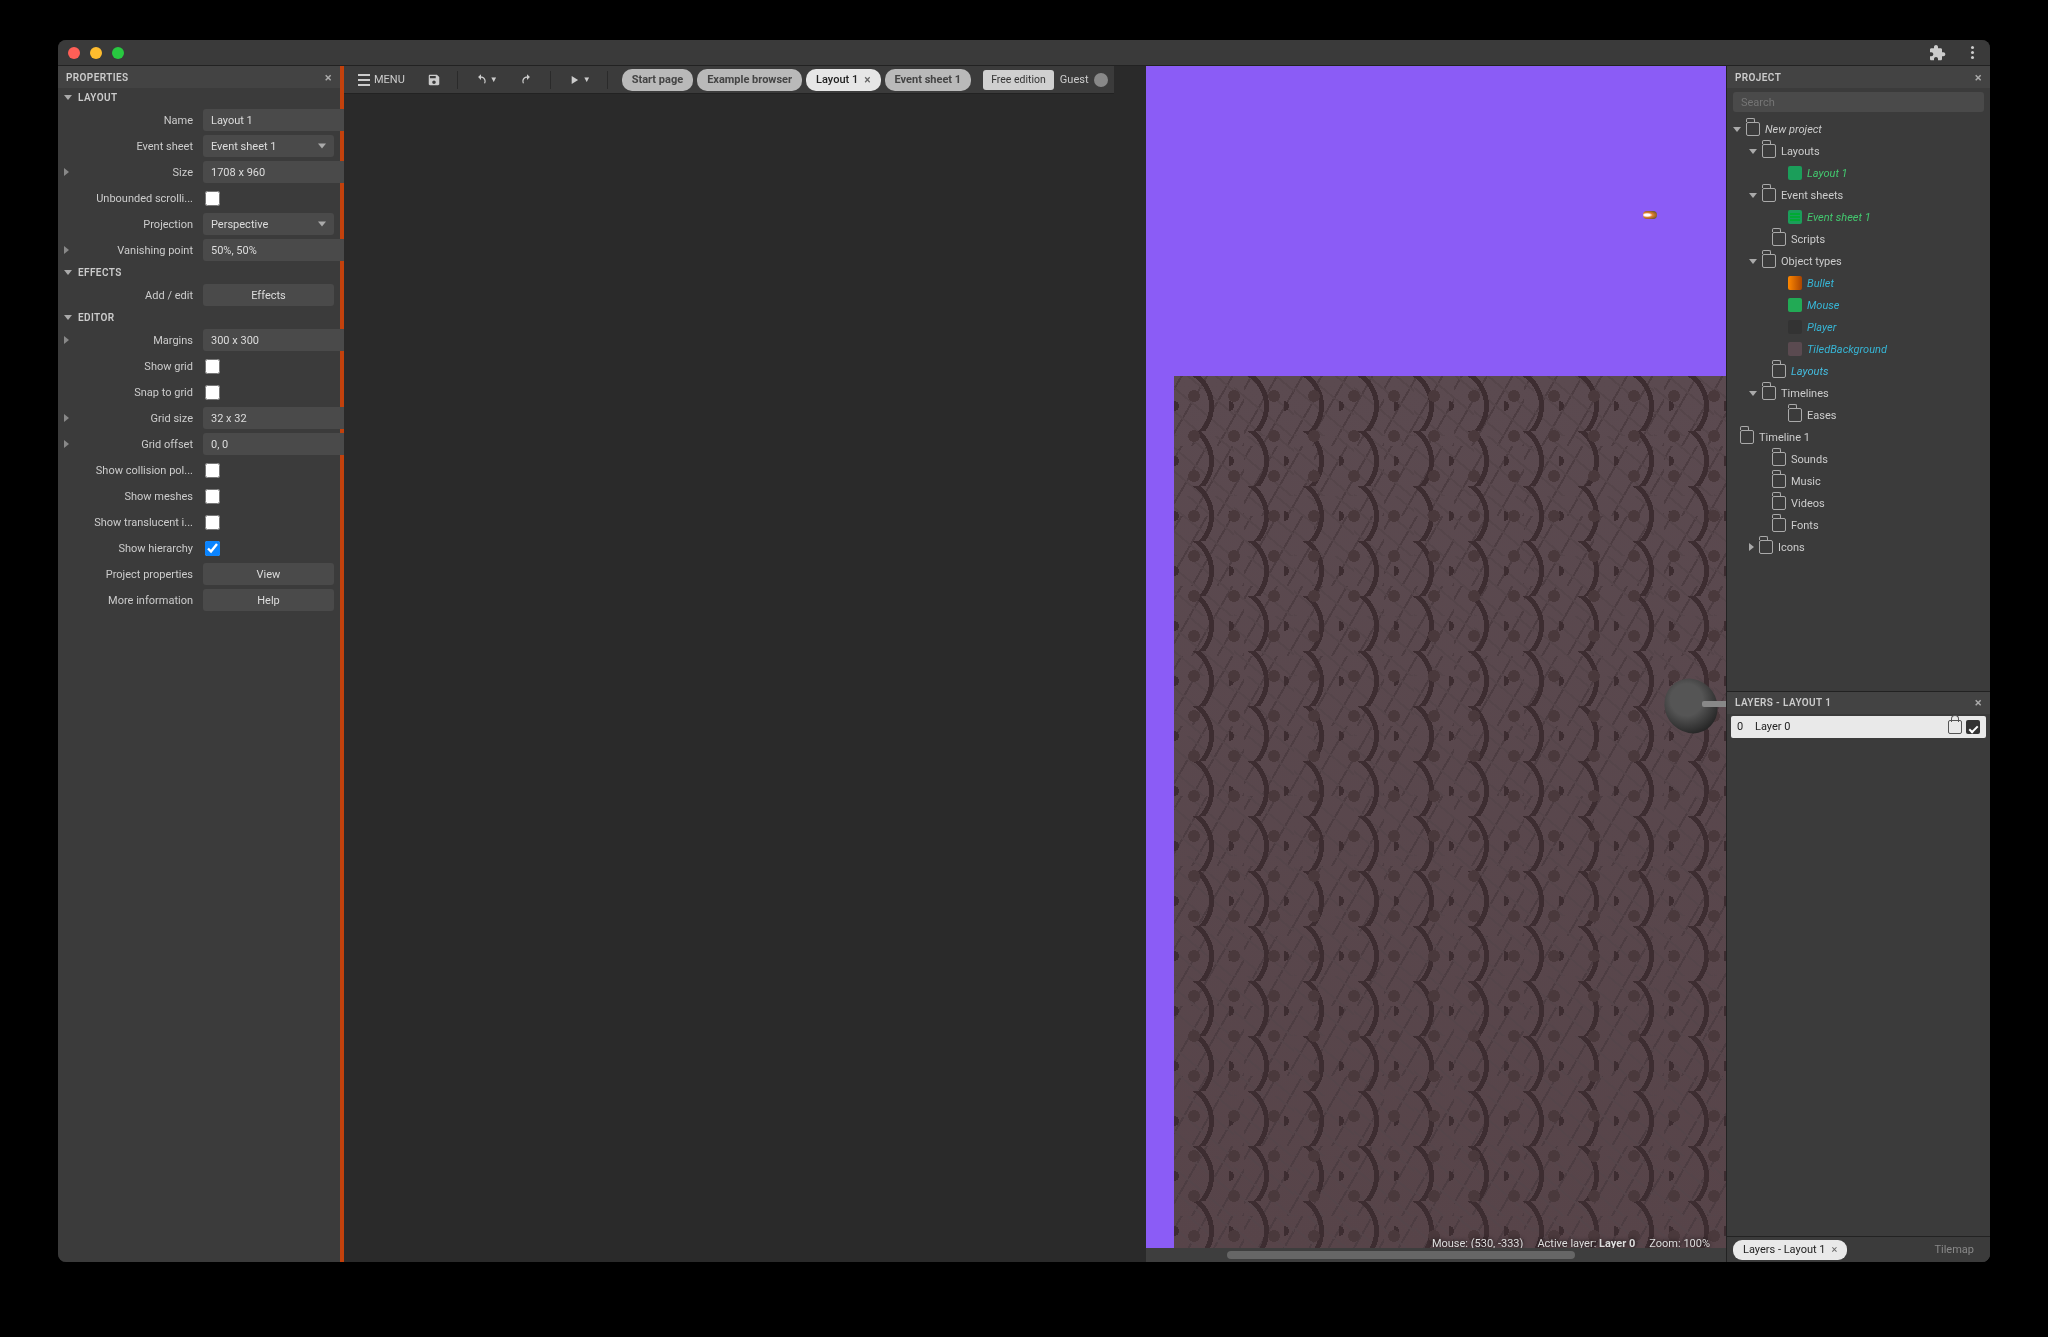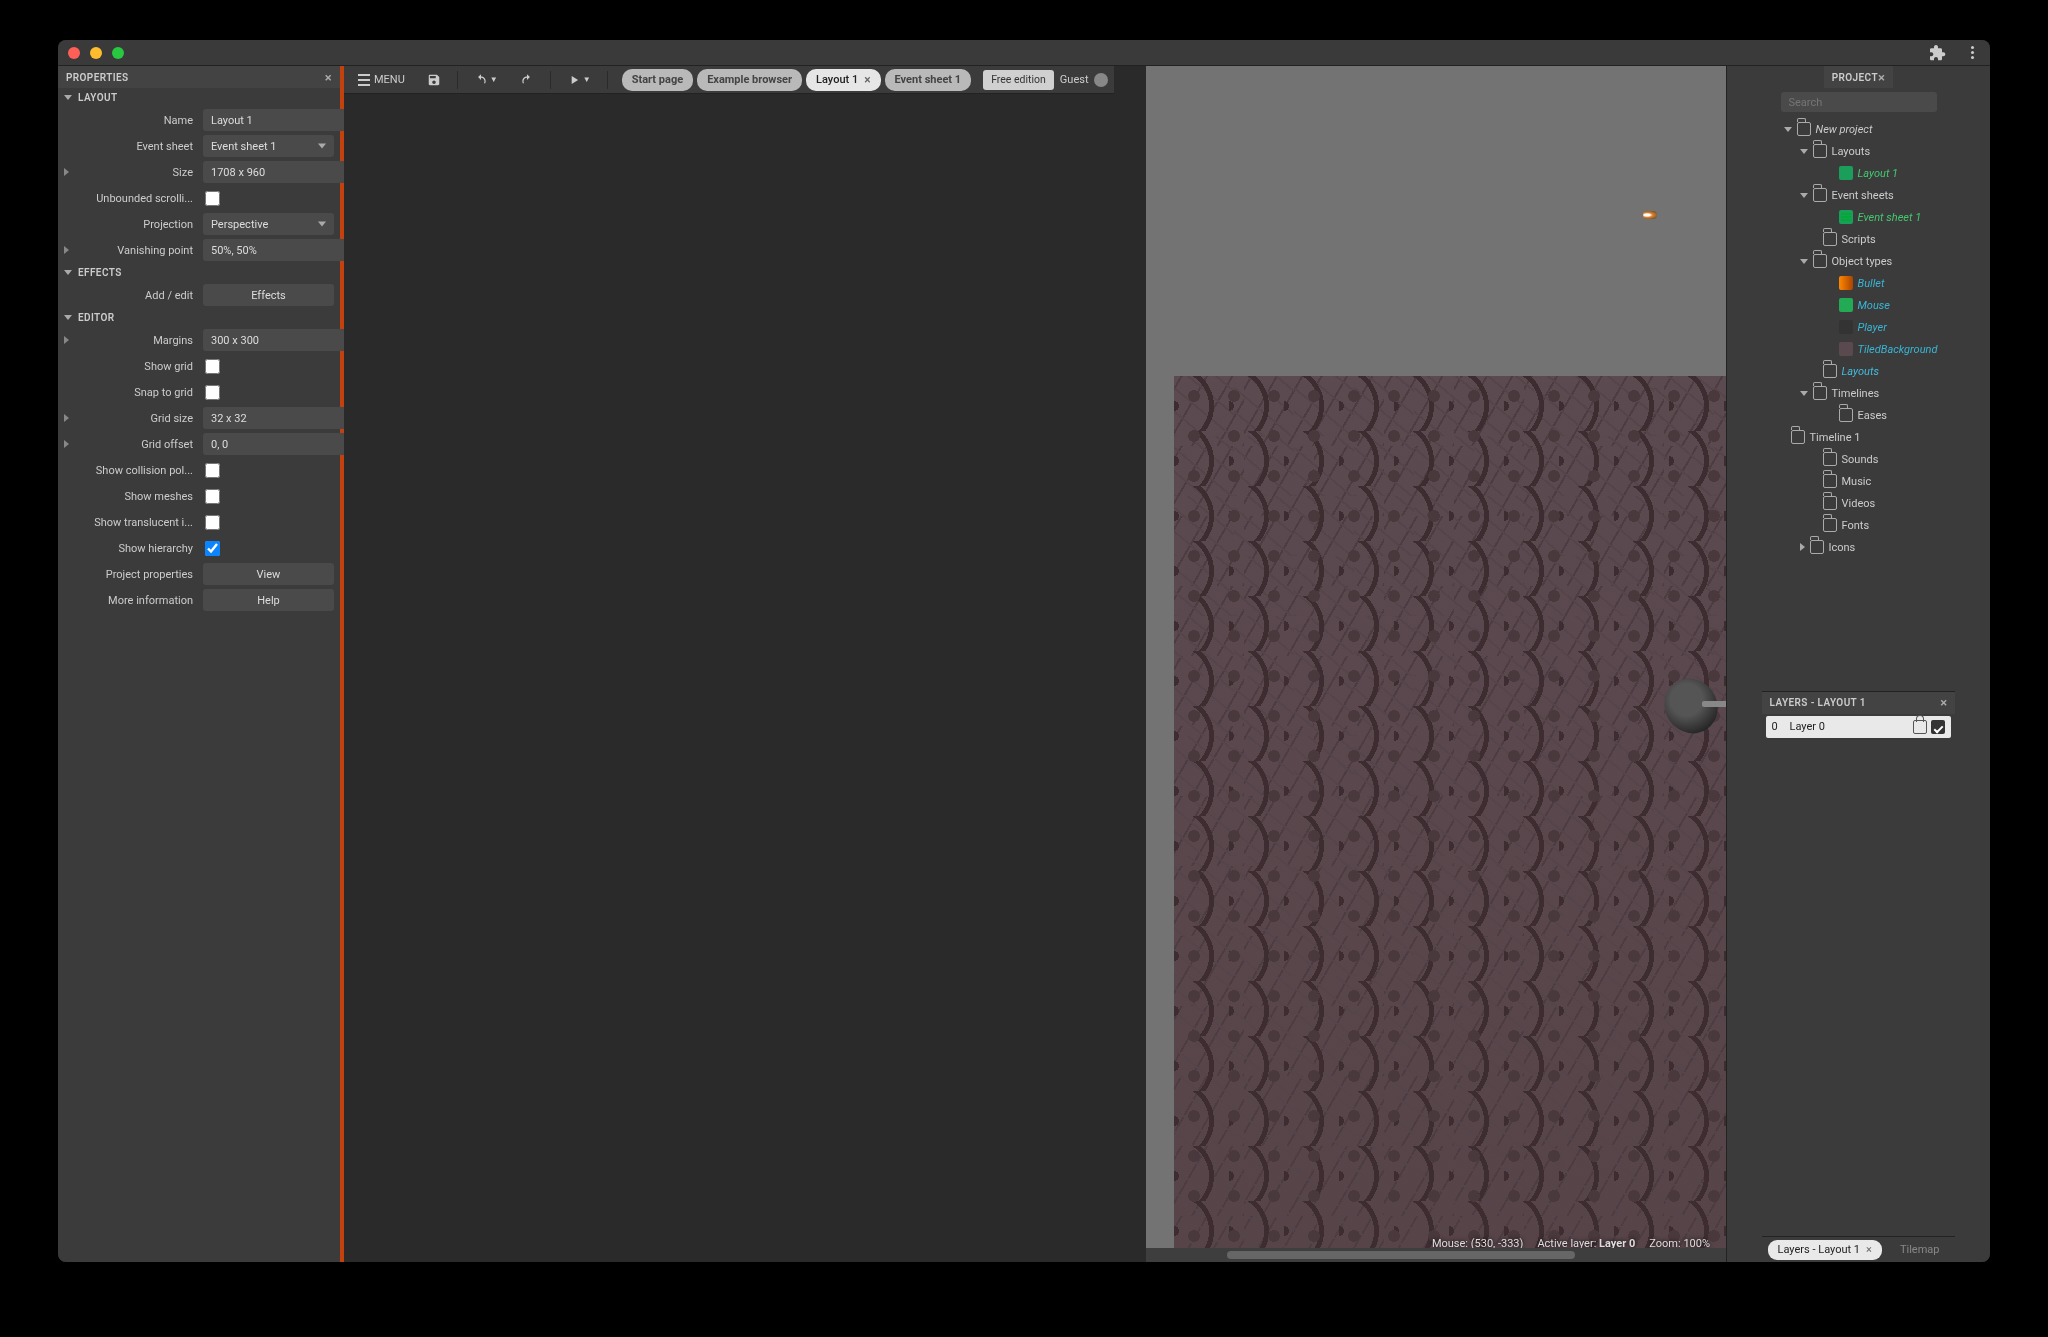--- a/index.html
+++ b/index.html
@@ -58,41 +58,41 @@
 .tabs { display: flex; gap: 4px; margin-left: 6px; }
 .tab { height: 22px; padding: 0 10px; display: inline-flex; align-items: center; font-size: 11px; border-radius: 10px; color: #444; background: #b9b9b9; cursor: pointer; font-weight: bold; }
 .tab.active { background: #e6e6e6; color: #222; font-weight: 500; }
 .tab .close-x { margin-left: 6px; font-size: 12px; color: #666; }
 .toolbar-row .spacer { flex: 1; }
 .badge { background: #d0d0d0; color: #333; font-size: 10.5px; height: 20px; padding: 0 8px; border-radius: 3px; display:inline-flex;align-items:center; }
 .guest { font-size: 11px; color: #ccc; display: inline-flex; align-items: center; gap: 5px; }
 .avatar { width: 14px; height: 14px; border-radius: 50%; background: #888; }
 
 
-.viewport { flex: 1; background: #737373; position: relative; overflow: hidden; }
+.viewport { flex: 1; background: #8b5cf6; position: relative; overflow: hidden; }
 .canvas-bg {
   position: absolute; left: 28px; top: 310px; right: 0; height: 880px;
   background:
     repeating-radial-gradient(circle at 20px 20px, #4a393c 0 6px, transparent 6px 40px),
     repeating-radial-gradient(circle at 0px 30px, #3d2d31 0 5px, transparent 5px 35px),
     repeating-linear-gradient(40deg, #55454a 0 2px, transparent 2px 18px),
     repeating-linear-gradient(-60deg, #4d3d42 0 2px, transparent 2px 22px),
     linear-gradient(#5b4a50,#574449);
   background-size: 40px 40px, 55px 55px, 60px 60px, 70px 70px, 100% 100%;
 }
 .bullet-sprite { position: absolute; left: 497px; top: 145px; width: 14px; height: 8px; background: radial-gradient(ellipse at 30% 50%, #fff 0 20%, #e08030 40%, #442 100%); border-radius: 4px; }
 .player-sprite { position: absolute; left: 510px; top: 605px; width: 70px; height: 70px; }
 .player-sprite .body { position: absolute; inset: 8px; background: radial-gradient(circle at 40% 40%, #555 0 35%, #222 80%); border-radius: 50% 60% 50% 60%; transform: rotate(10deg); }
 .player-sprite .gun { position: absolute; right: -4px; top: 30px; width: 28px; height: 6px; background: #888; border-radius: 2px; }
 .status-overlay { position: absolute; right: 16px; bottom: 12px; font-size: 11px; color: #ddd; text-shadow: 0 0 4px #000; display: flex; gap: 14px; }
 .hscroll { position:absolute; bottom:0; left:0; right:0; height:14px; background:#3e3e3e; }
 .hscroll .thumb { position:absolute; left:14%; width:60%; top:3px; bottom:3px; background:#666; border-radius:4px; }
 
 
-.right-panels { width: 264px; background: #3b3b3b; border-left: 1px solid #222; display: flex; flex-direction: column; font-size: 11px; color: #ccc; align-items: center; }
+.right-panels { width: 264px; background: #3b3b3b; border-left: 1px solid #222; display: flex; flex-direction: column; font-size: 11px; color: #ccc; }
 .search-box { margin: 4px 6px; height: 20px; background: #4a4a4a; border: none; border-radius: 3px; color: #ccc; font-size: 11px; padding: 0 8px; }
 .tree { flex: 1; overflow-y: auto; padding: 2px 2px 2px 0px; }
 .tree-item { display: flex; align-items: center; height: 22px; gap: 5px; cursor: pointer; border-radius: 2px; }
 .tree-item .toggle { width:0;height:0;border-left:4px solid transparent;border-right:4px solid transparent;border-top:5px solid #aaa; }
 .tree-item .toggle.closed { border-top:4px solid transparent;border-bottom:4px solid transparent;border-left:5px solid #aaa;border-right:none; }
 .tree-item .toggle.none { visibility:hidden; }
 .folder-icon,.file-icon,.layout-icon,.sheet-icon,.type-icon { width:14px;height:14px;flex-shrink:0; }
 .folder-icon { border:1.5px solid #aaa;border-radius:2px;position:relative; }
 .folder-icon::before { content:"";position:absolute;left:-1px;top:-5px;width:7px;height:3px;border:1.5px solid #aaa;border-bottom:none;border-radius:2px 2px 0 0;}
 .layout-icon { background: #1b9e5a; border-radius:2px; }

